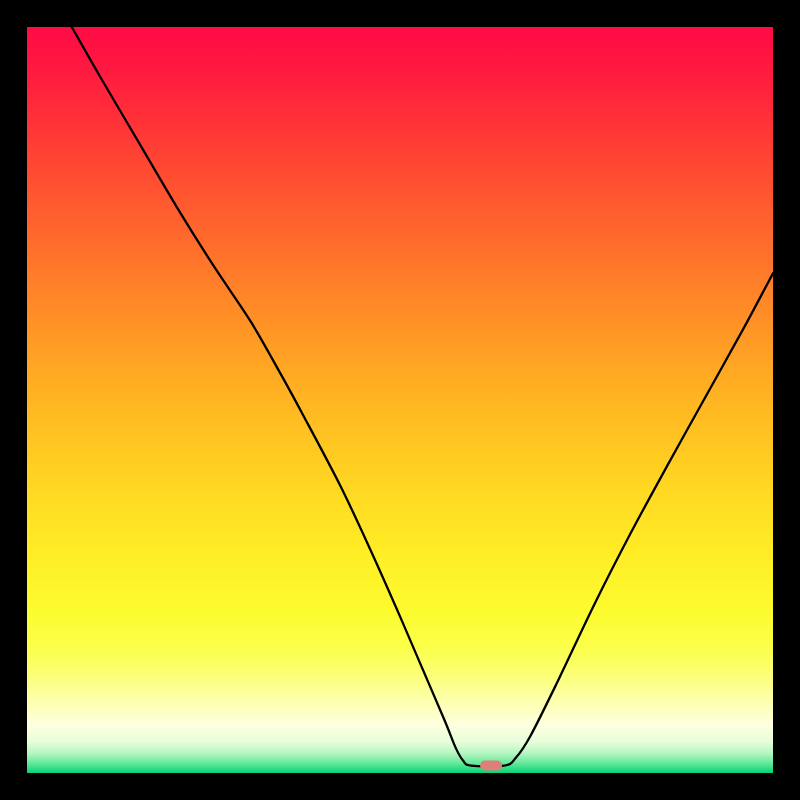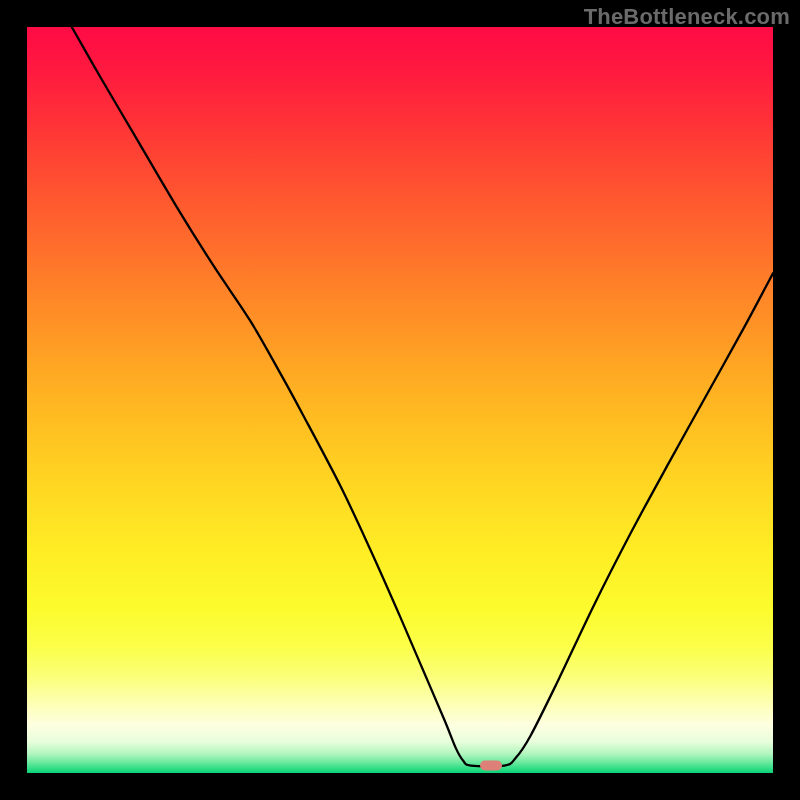--- a/index.html
+++ b/index.html
@@ -67,14 +67,13 @@
             <stop offset="98.60%" stop-color="#6ae99d"></stop>
             <stop offset="99.40%" stop-color="#2fdd86"></stop>
             <stop offset="100.00%" stop-color="#0ad177"></stop>
           </linearGradient>
       </defs>
       <rect x="0" y="0" width="746" height="746" fill="url(#bg-grad)"></rect>
       <path id="curve-path" fill="none" stroke="#000000" stroke-width="2.3" stroke-linecap="round" d="M 44.76 0 C 49.5344 8.355199999999986, 63.85760000000001 33.719199999999915, 74.60000000000001 52.219999999999914 C 85.34240000000001 70.72079999999991, 99.96399999999998 95.33879999999999, 111.89999999999999 115.63 C 123.836 135.9212, 137.264 159.34559999999996, 149.20000000000002 179.03999999999996 C 161.13600000000002 198.73439999999997, 174.564 220.21919999999997, 186.5 238.71999999999997 C 198.436 257.2208, 213.05759999999998 277.3628, 223.79999999999998 294.67 C 234.5424 311.97720000000004, 245.28480000000002 331.96999999999997, 253.64000000000001 346.89 C 261.9952 361.81, 266.4712 370.016, 276.02 387.92 C 285.56879999999995 405.824, 302.57759999999996 437.3052, 313.32 458.79 C 324.0624 480.2748, 333.6112 501.31200000000007, 343.16 522.2 C 352.70880000000005 543.0880000000001, 364.64480000000003 570.2424000000001, 373 589.34 C 381.35519999999997 608.4376, 388.2184 624.8496, 395.38 641.56 C 402.5416 658.2703999999999, 412.38880000000006 681.00848, 417.76000000000005 693.78 C 423.13120000000004 706.55152, 425.966 714.93656, 428.95 721.382 C 431.93399999999997 727.8274399999999, 434.02279999999996 731.31872, 436.40999999999997 734.064 C 438.7972 736.80928, 437.3052 737.82384, 443.87 738.54 C 450.4348 739.2561599999999, 470.2784 739.7335999999999, 477.44 738.54 C 484.6016 737.3464, 484.4524 735.8544, 488.63 731.08 C 492.8076 726.3056, 496.9852 720.6360000000001, 503.55 708.7 C 510.1148 696.764, 519.5143999999999 677.368, 529.66 656.48 C 539.8056 635.592, 555.024 602.38008, 566.96 578.15 C 578.8960000000001 553.9199199999999, 592.324 527.7204, 604.26 505.04200000000003 C 616.196 482.3636, 629.6239999999999 458.13352000000003, 641.56 436.41 C 653.496 414.68648, 666.924 390.7548, 678.86 369.27 C 690.796 347.7852, 705.4176 321.8244, 716.16 302.13 C 726.9024 282.43559999999997, 741.2256 255.13199999999995, 746 246.17999999999995"></path>
       <rect id="marker-rect" rx="5" ry="5" height="10" width="22" x="453.012" y="733.54" fill="#dd8078"></rect>
     </svg>
   </div>
-  <div class="watermark">TheBottleneck.com</div>
 </div>
 
 </body></html>

